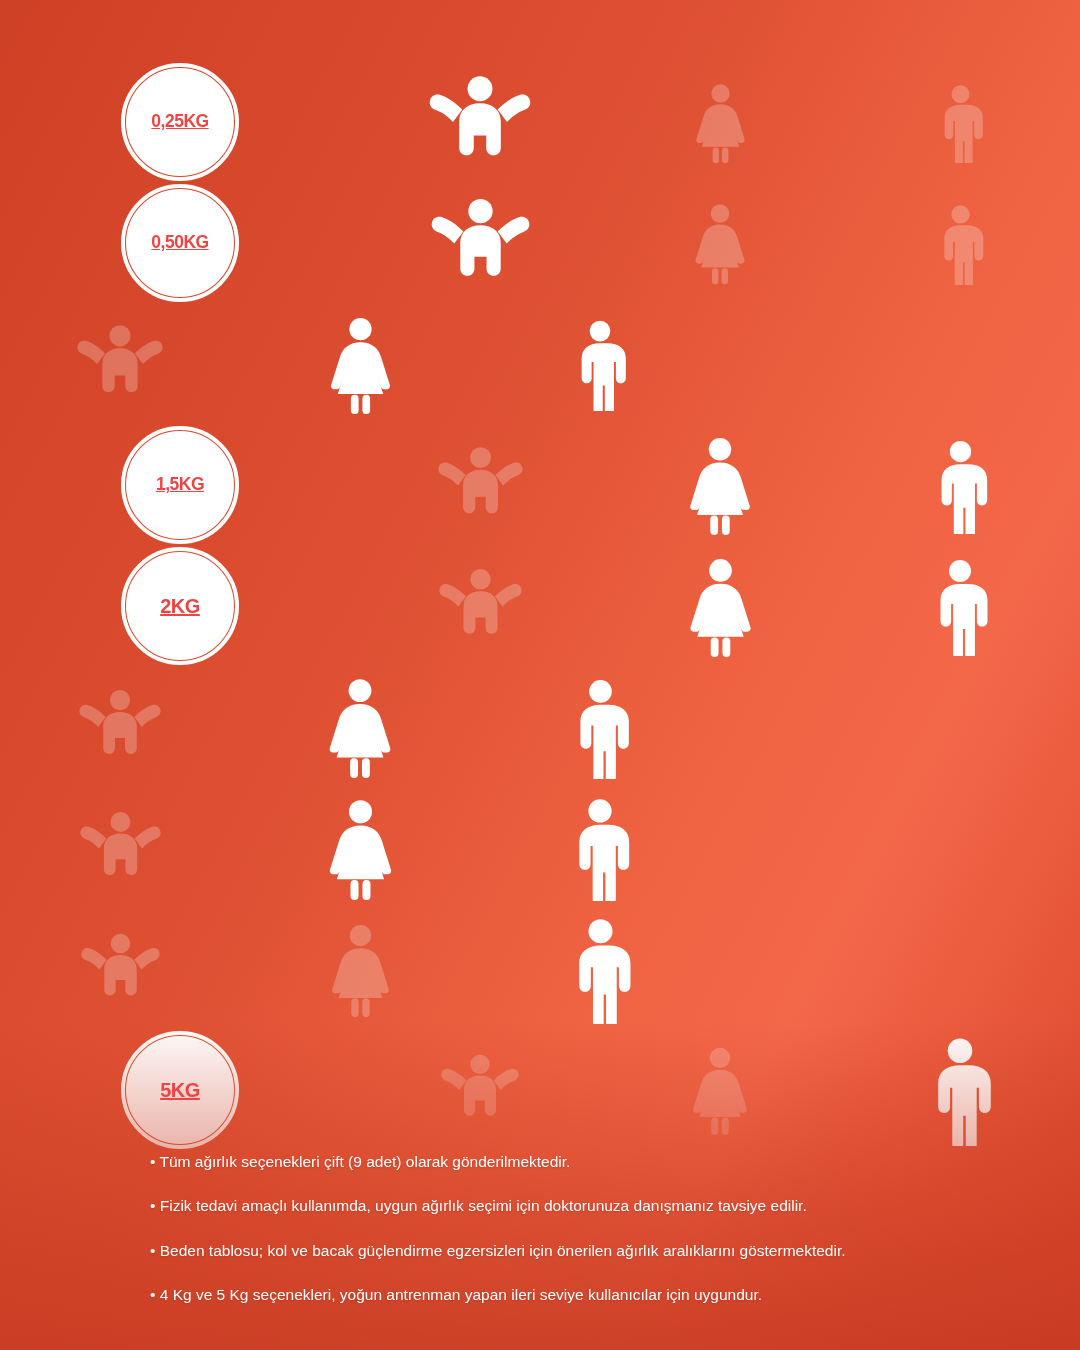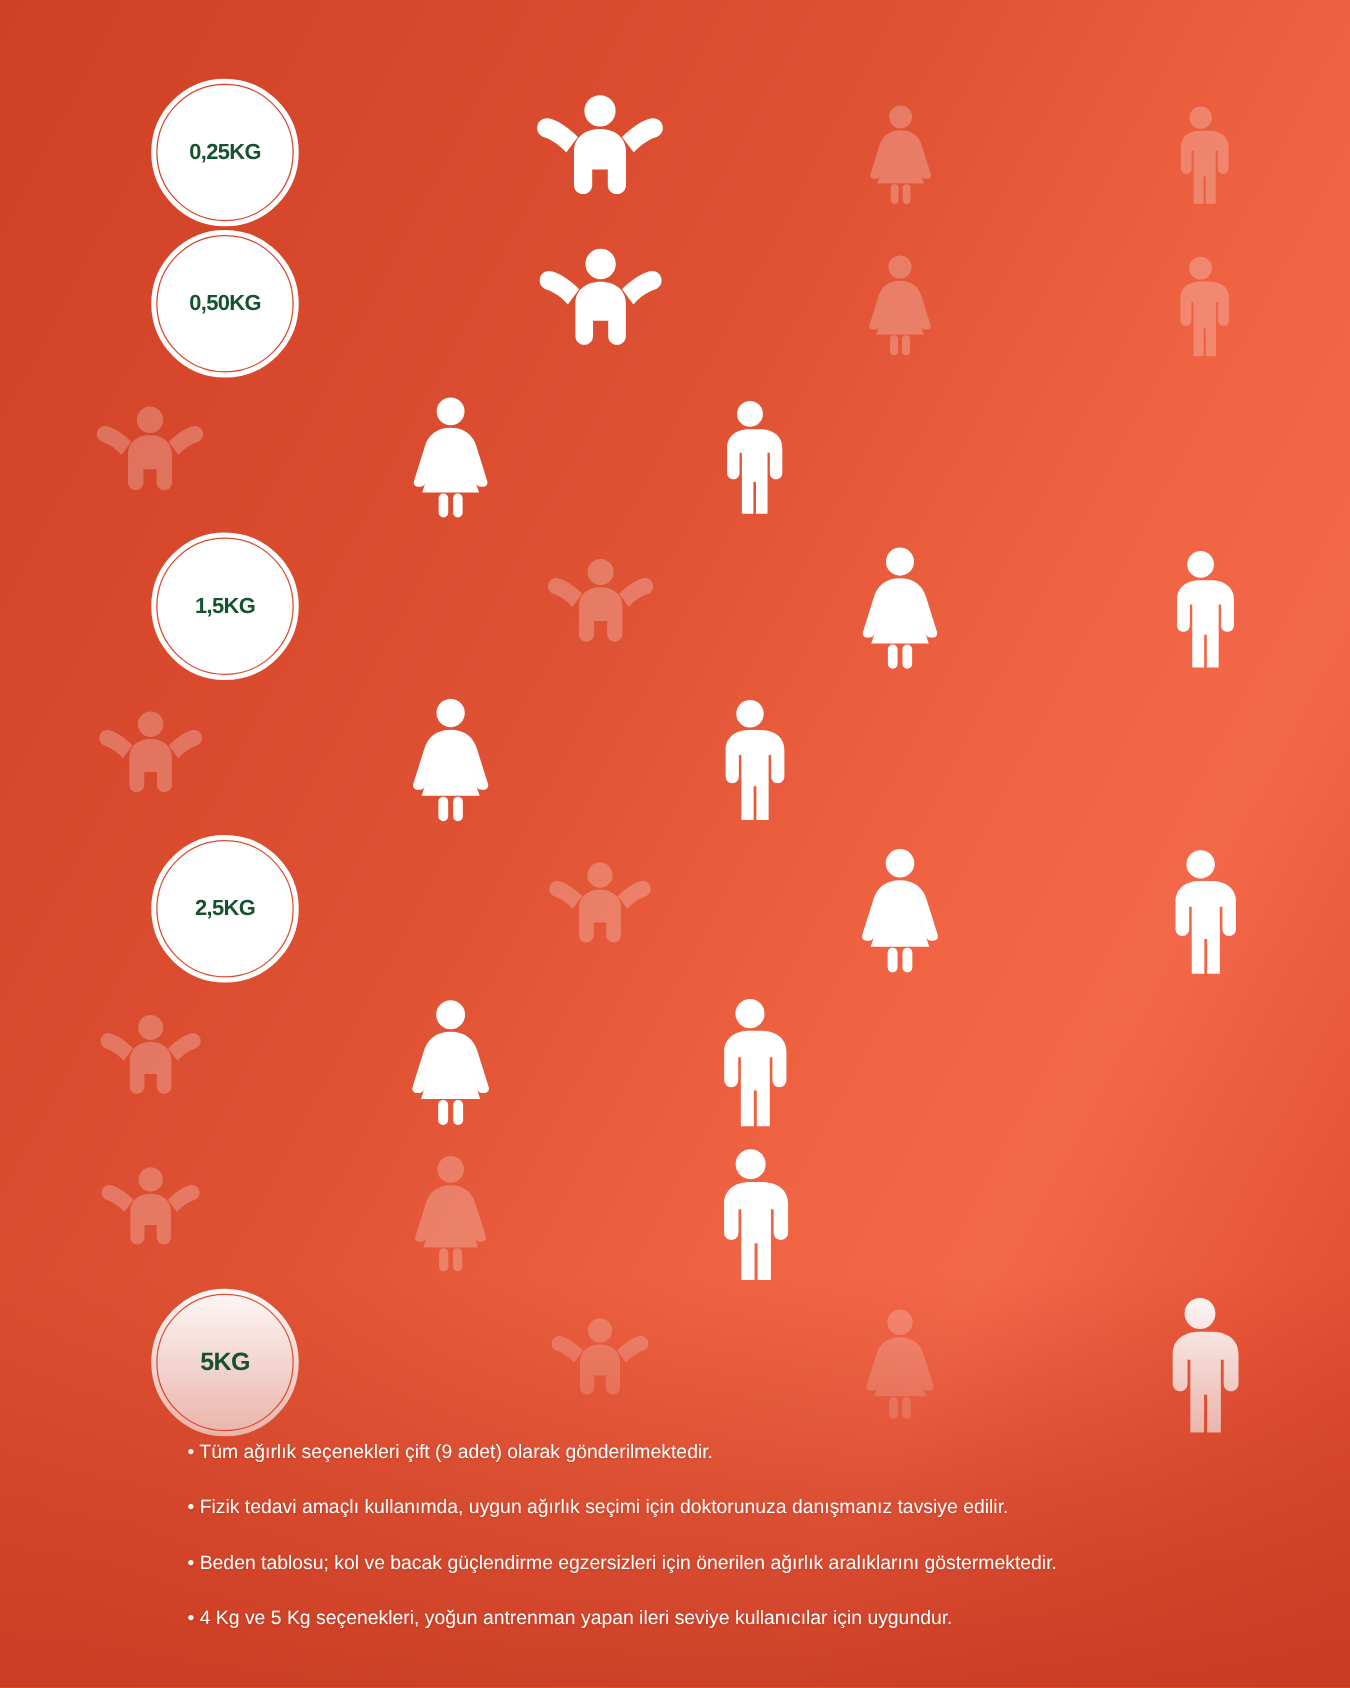--- a/index.html
+++ b/index.html
@@ -42,22 +42,22 @@
     border:4px solid #ffffff;
     box-shadow:0 0 0 5px rgba(217,70,42,0.0);
     display:flex;align-items:center;justify-content:center;
   }
   .badge::before{
     content:"";position:absolute;left:-9px;top:-9px;right:-9px;bottom:-9px;
     border-radius:50%;border:4px solid #ffffff;
   }
   .badge-label{
     position:relative;z-index:2;
-    color:#14532d;font-weight:bold;letter-spacing:-0.5px;
-    font-size:20px;line-height:1;white-space:nowrap;
+    color:#ef4444;font-weight:bold;letter-spacing:-0.5px;
+    font-size:20px;line-height:1;white-space:nowrap;text-decoration:underline;
   }
   .badge-label.small{font-size:17.5px;}
 
   
   .cell-fig{width:240px;display:flex;align-items:center;justify-content:center;}
   .cell-fig.child{width:240px;}
   .fig{display:block;}
   .fig.active{fill:#ffffff;opacity:1;}
   .fig.dim{fill:#ffffff;opacity:0.24;}
 
@@ -207,20 +207,25 @@
         <div class="cell-fig man">
           <span>
             <svg class="fig active" viewBox="0 0 100 100" width="97" height="97" aria-hidden="true">
               <circle cx="50" cy="15" r="11"></circle>
               <path d="M50 28 c-12 0 -19.5 6 -19.5 16 l0 21 c0 3.4 2.4 5.6 5.4 5.6 c3 0 5.2 -2.2 5.2 -5.6 l0 -17 l2 0 l0 51 c0 3 2.2 5 5 5 c2.8 0 4.8 -2 4.8 -5 l0 -26 l2.2 0 l0 26 c0 3 2 5 4.8 5 c2.8 0 5 -2 5 -5 l0 -51 l2 0 l0 17 c0 3.4 2.2 5.6 5.2 5.6 c3 0 5.4 -2.2 5.4 -5.6 l0 -21 c0 -10 -7.5 -16 -19.5 -16 z"></path>
             </svg>
           </span>
         </div>
       </div>
       <div class="row">
+        <div class="cell-weight">
+          <div class="badge">
+            <span class="badge-label">2KG</span>
+          </div>
+        </div>
         <div class="cell-fig child">
           <span>
             <svg class="fig dim" viewBox="0 0 100 100" width="85" height="85" aria-hidden="true">
               <circle cx="50" cy="18" r="12"></circle>
               <path d="M50 32 c-12 0 -20 7 -20 17 l0 26 c0 4 3 7 7 7 c4 0 7 -3 7 -7 l0 -12 l12 0 l0 12 c0 4 3 7 7 7 c4 0 7 -3 7 -7 l0 -26 c0 -10 -8 -17 -20 -17 z"></path>
               <path d="M33 38 c-6 -6 -14 -12 -21 -14 c-5 -1.5 -9 1 -10 5 c-1.2 4 1 8 5.5 9.5 c6 2 12 6.5 16.5 11.5 z"></path>
               <path d="M67 38 c6 -6 14 -12 21 -14 c5 -1.5 9 1 10 5 c1.2 4 -1 8 -5.5 9.5 c-6 2 -12 6.5 -16.5 11.5 z"></path>
             </svg>
           </span>
         </div>
@@ -237,25 +242,20 @@
         <div class="cell-fig man">
           <span>
             <svg class="fig active" viewBox="0 0 100 100" width="100" height="100" aria-hidden="true">
               <circle cx="50" cy="15" r="11"></circle>
               <path d="M50 28 c-12 0 -19.5 6 -19.5 16 l0 21 c0 3.4 2.4 5.6 5.4 5.6 c3 0 5.2 -2.2 5.2 -5.6 l0 -17 l2 0 l0 51 c0 3 2.2 5 5 5 c2.8 0 4.8 -2 4.8 -5 l0 -26 l2.2 0 l0 26 c0 3 2 5 4.8 5 c2.8 0 5 -2 5 -5 l0 -51 l2 0 l0 17 c0 3.4 2.2 5.6 5.2 5.6 c3 0 5.4 -2.2 5.4 -5.6 l0 -21 c0 -10 -7.5 -16 -19.5 -16 z"></path>
             </svg>
           </span>
         </div>
       </div>
       <div class="row">
-        <div class="cell-weight">
-          <div class="badge">
-            <span class="badge-label small">2,5KG</span>
-          </div>
-        </div>
         <div class="cell-fig child">
           <span>
             <svg class="fig dim" viewBox="0 0 100 100" width="84" height="84" aria-hidden="true">
               <circle cx="50" cy="18" r="12"></circle>
               <path d="M50 32 c-12 0 -20 7 -20 17 l0 26 c0 4 3 7 7 7 c4 0 7 -3 7 -7 l0 -12 l12 0 l0 12 c0 4 3 7 7 7 c4 0 7 -3 7 -7 l0 -26 c0 -10 -8 -17 -20 -17 z"></path>
               <path d="M33 38 c-6 -6 -14 -12 -21 -14 c-5 -1.5 -9 1 -10 5 c-1.2 4 1 8 5.5 9.5 c6 2 12 6.5 16.5 11.5 z"></path>
               <path d="M67 38 c6 -6 14 -12 21 -14 c5 -1.5 9 1 10 5 c1.2 4 -1 8 -5.5 9.5 c-6 2 -12 6.5 -16.5 11.5 z"></path>
             </svg>
           </span>
         </div>

